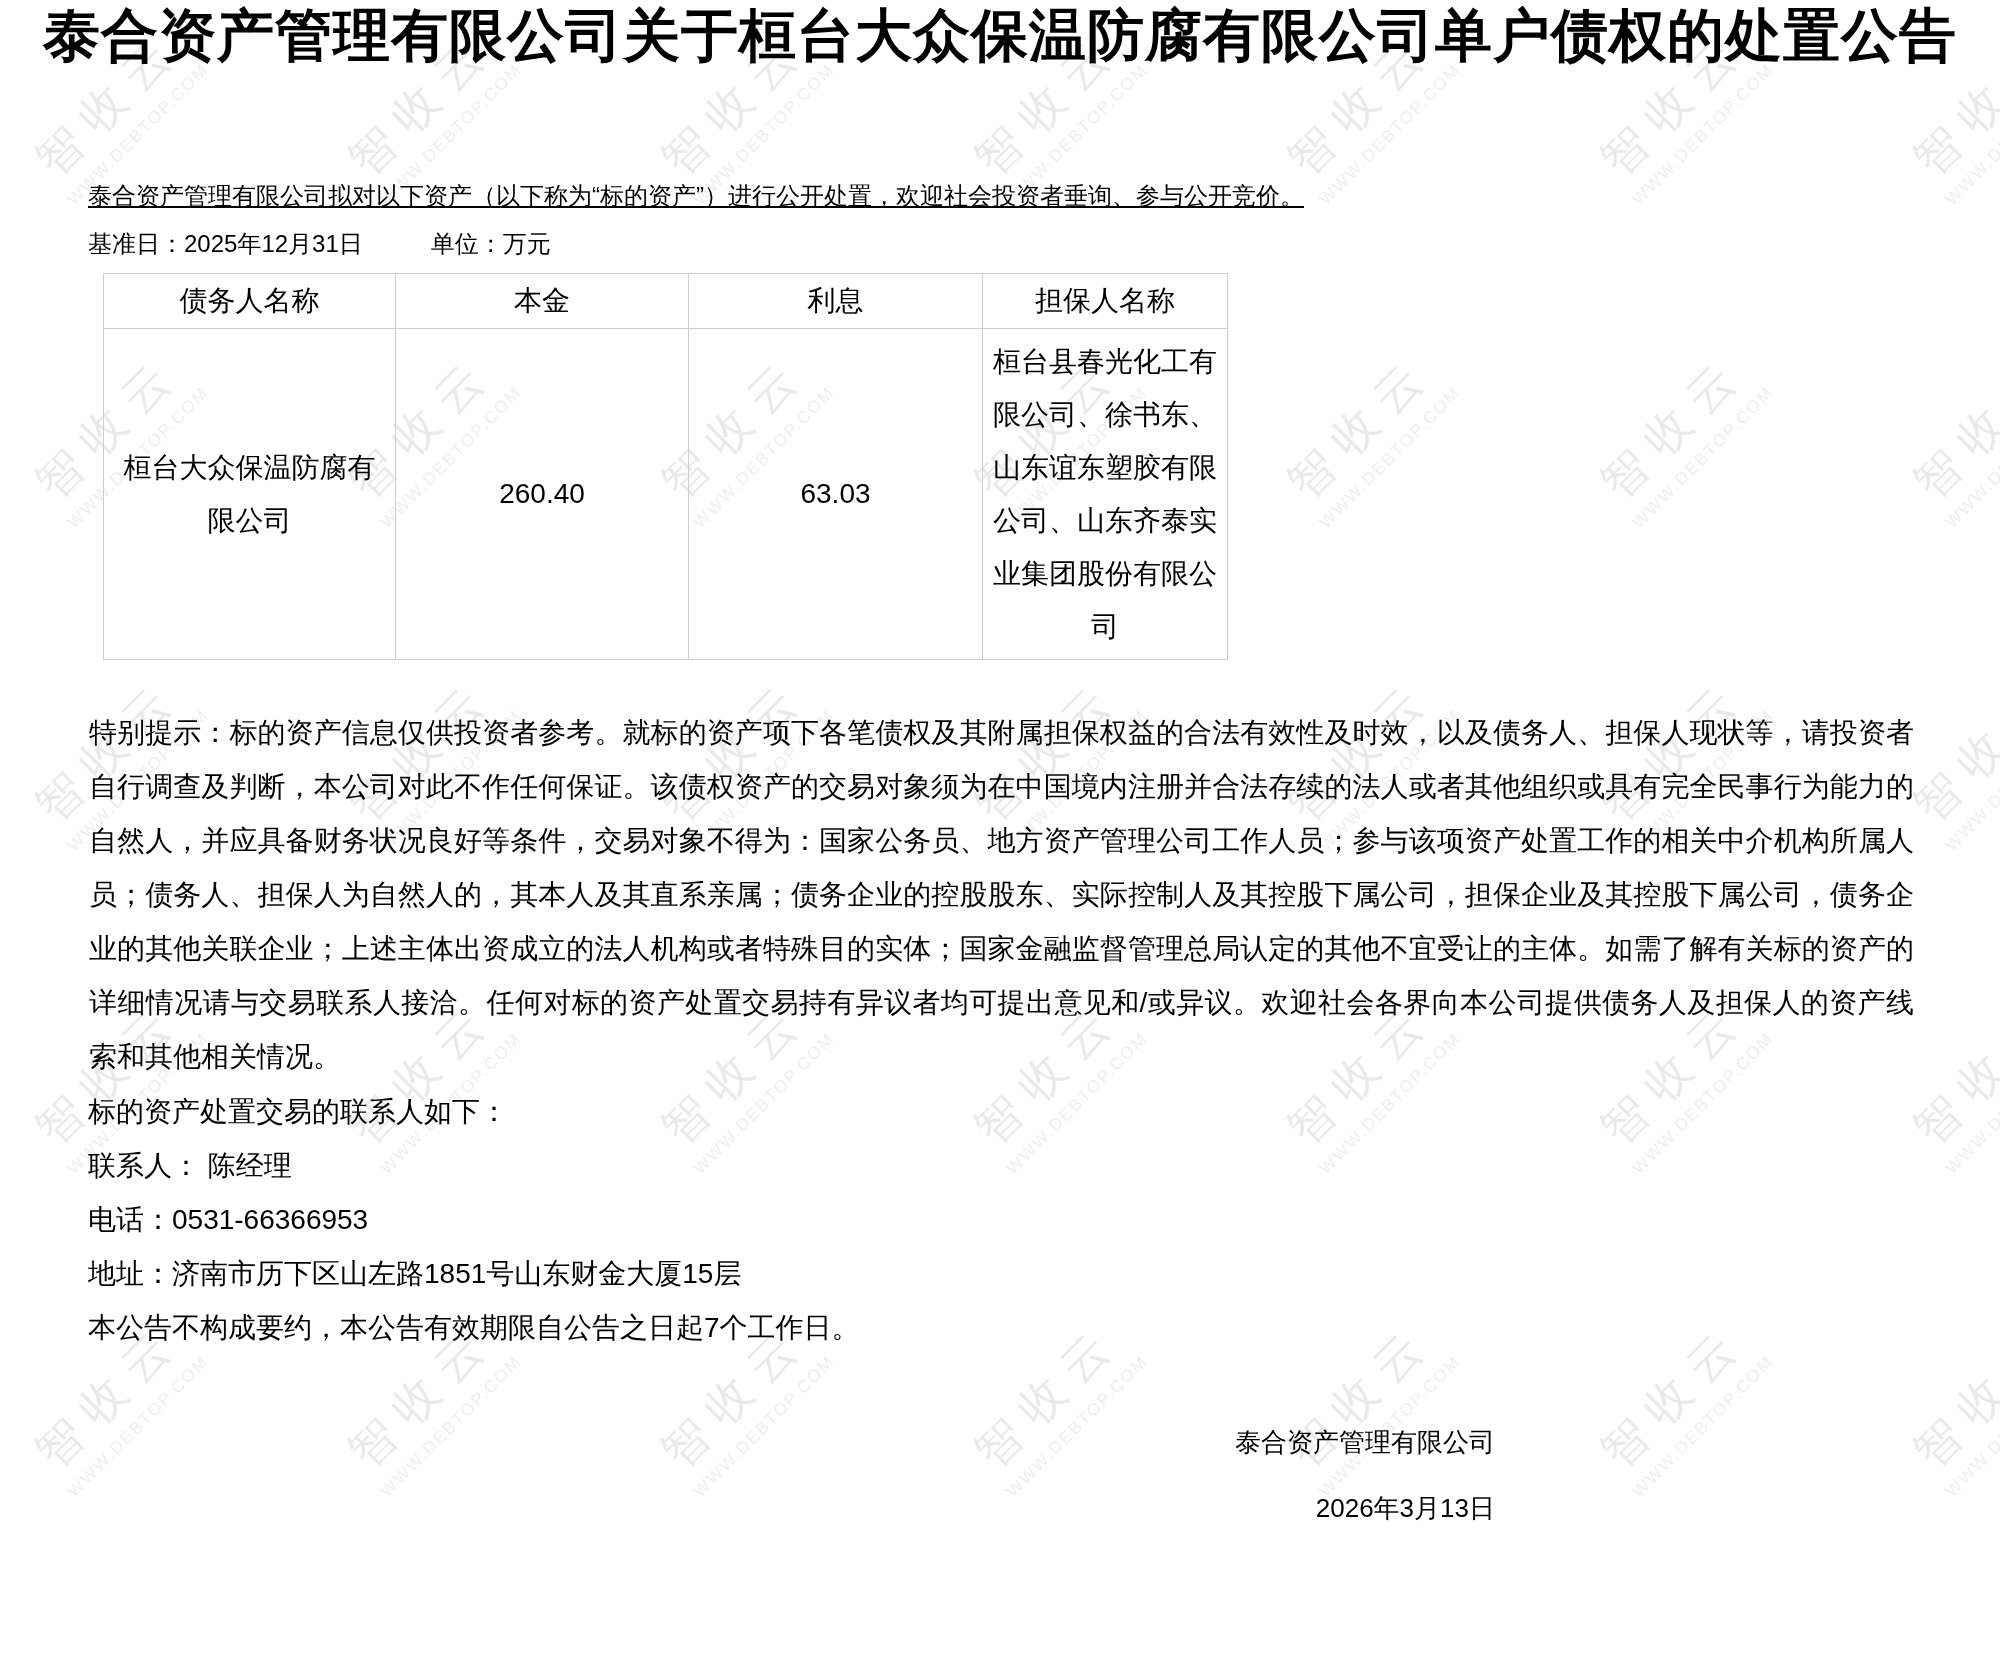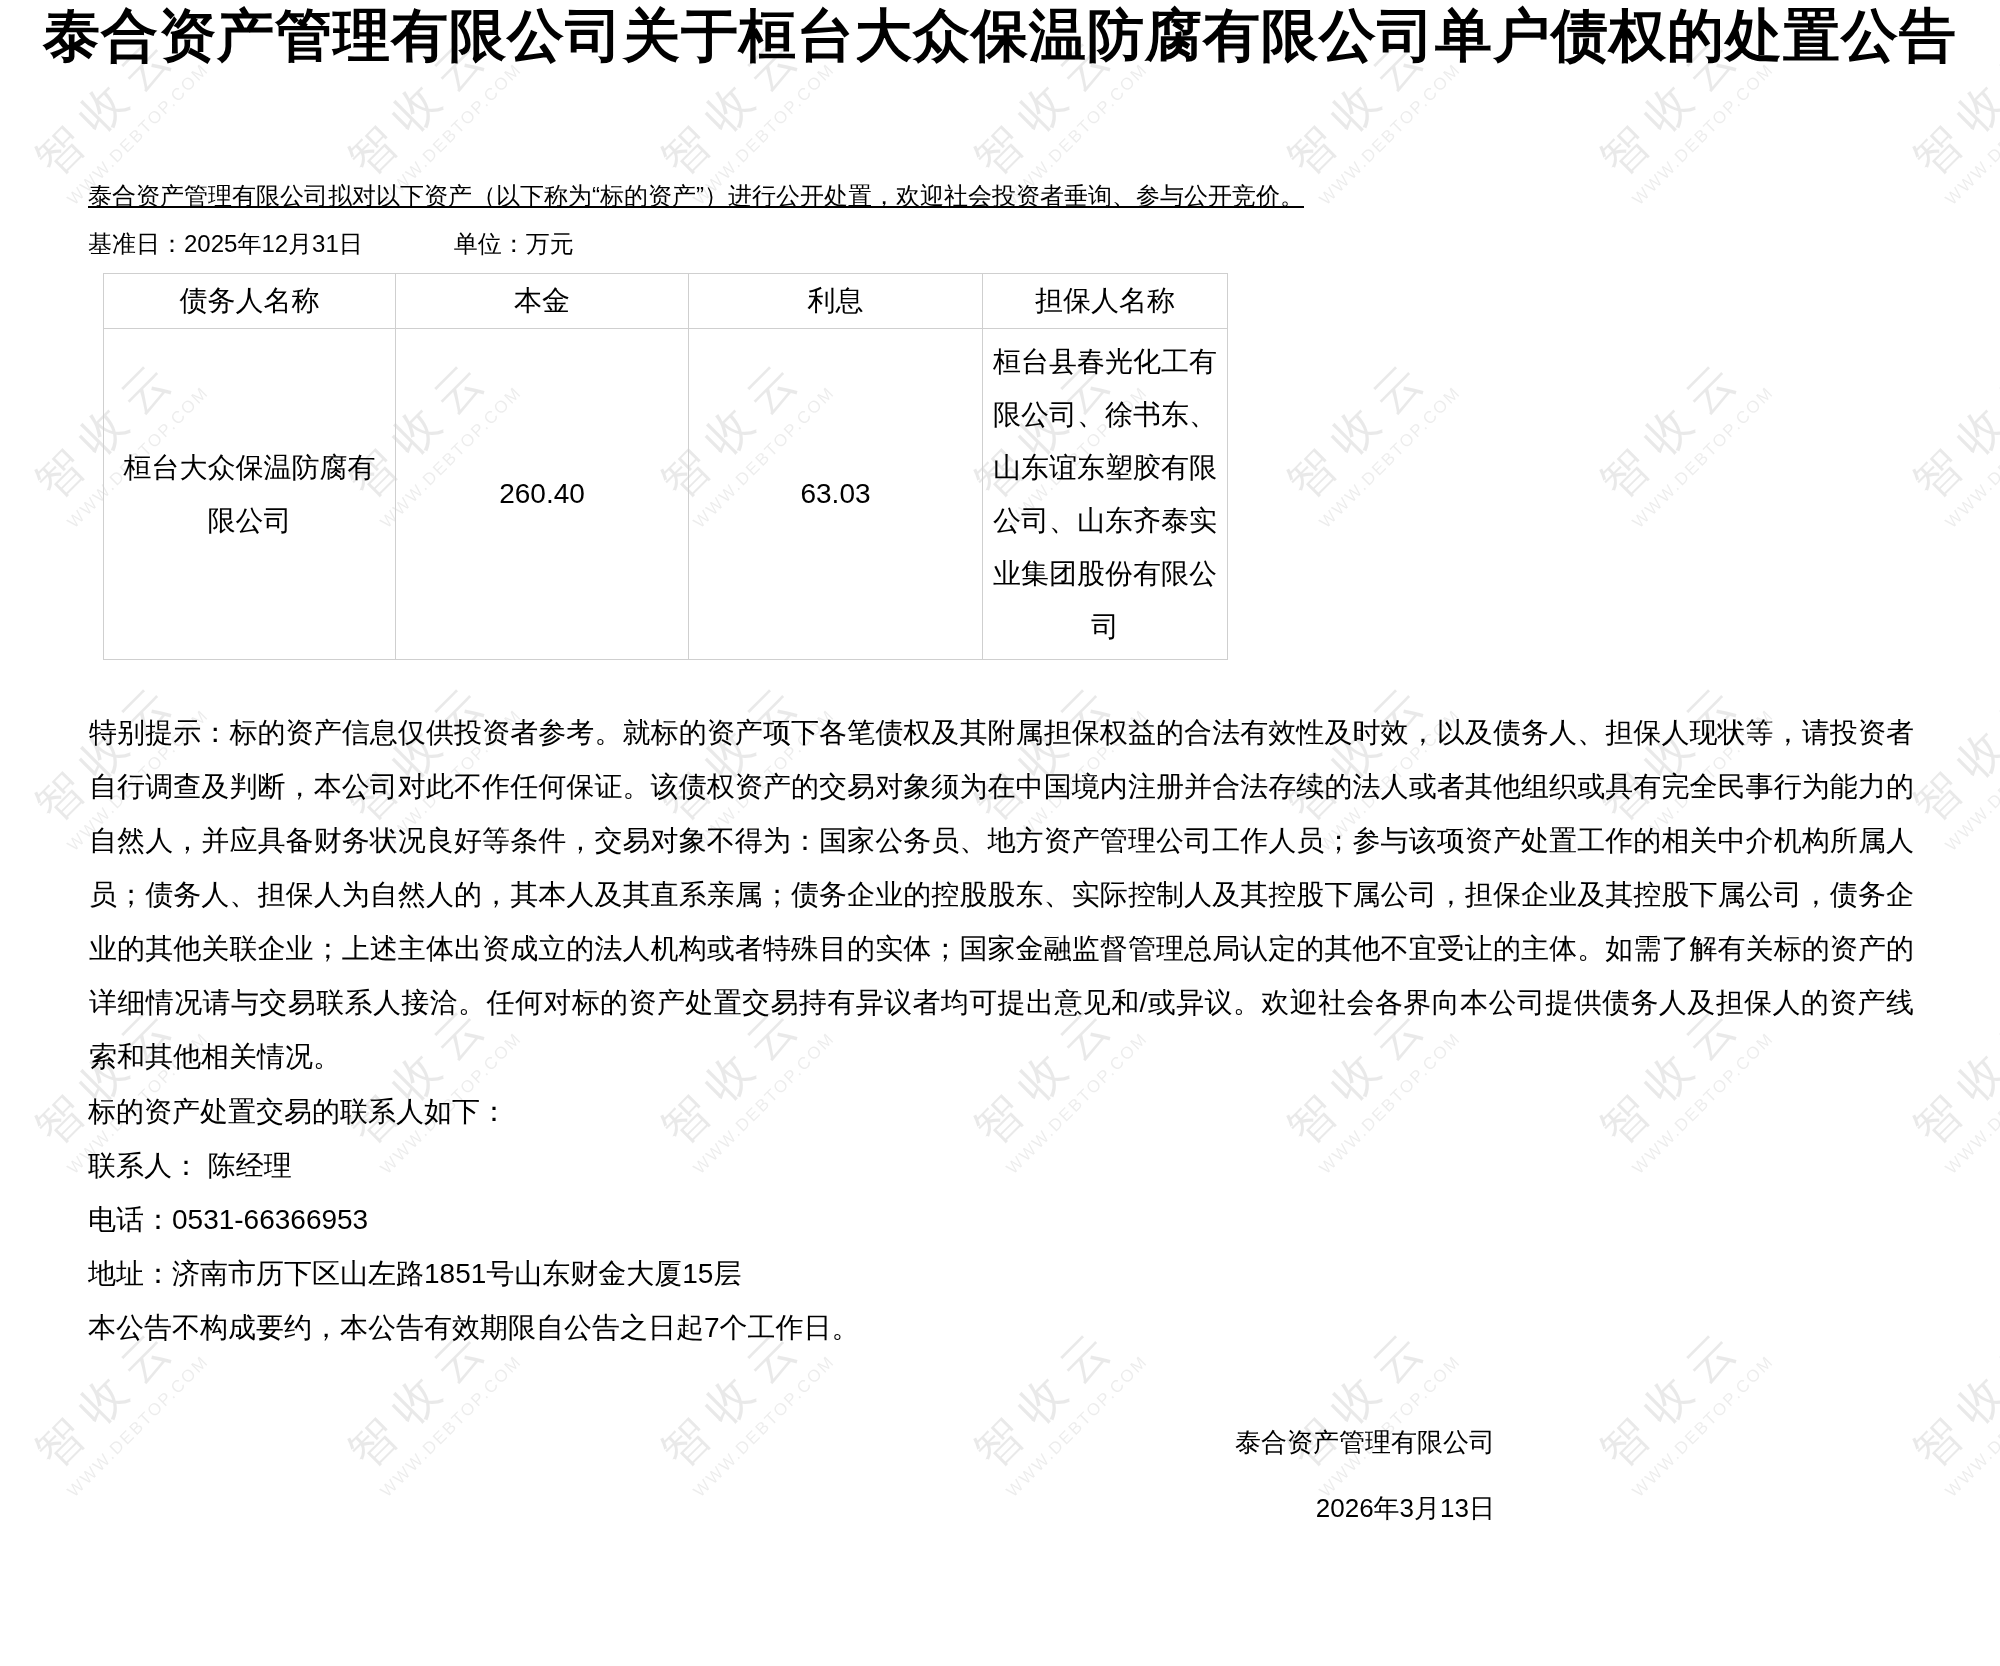--- a/index.html
+++ b/index.html
@@ -48,21 +48,21 @@
     margin:112px 0 0 0;
     font-size:24px;
     line-height:34px;
     text-decoration:underline;
   }
   .meta-line{
     margin:14px 0 0 0;
     font-size:24px;
     line-height:34px;
   }
-  .meta-line .unit{margin-left:91px;}
+  .meta-line .unit{margin-left:68px;}
   
   table.asset{
     border-collapse:collapse;
     margin:12px 0 0 15px;
     table-layout:fixed;
   }
   table.asset th, table.asset td{
     border:1px solid #cfcfcf;
     text-align:center;
     vertical-align:middle;

